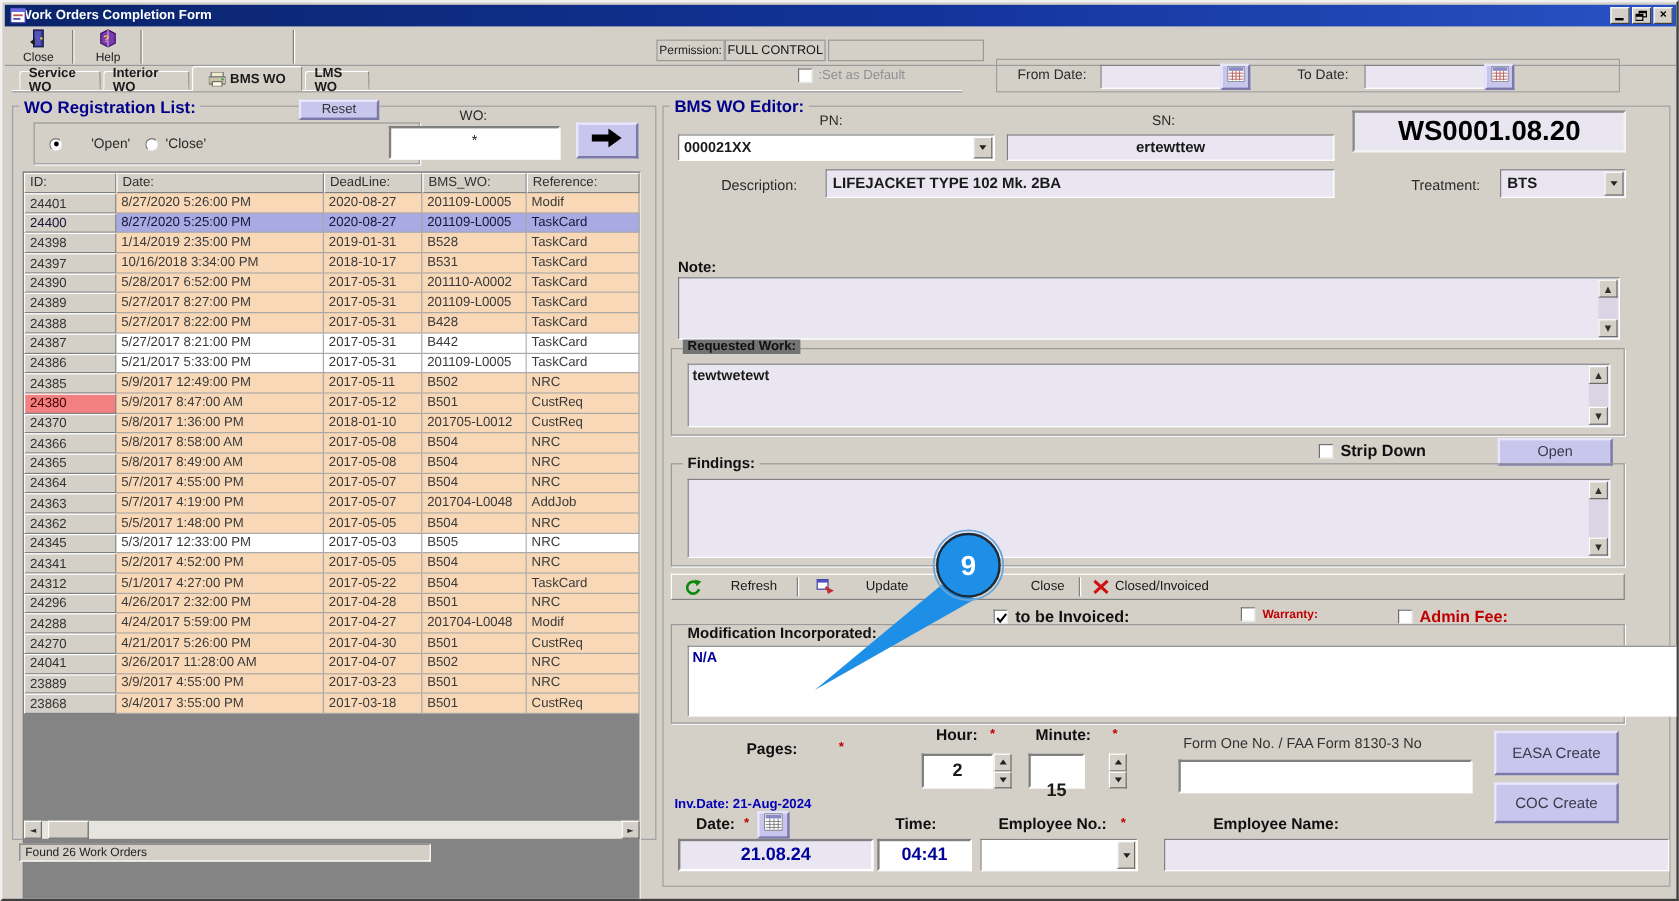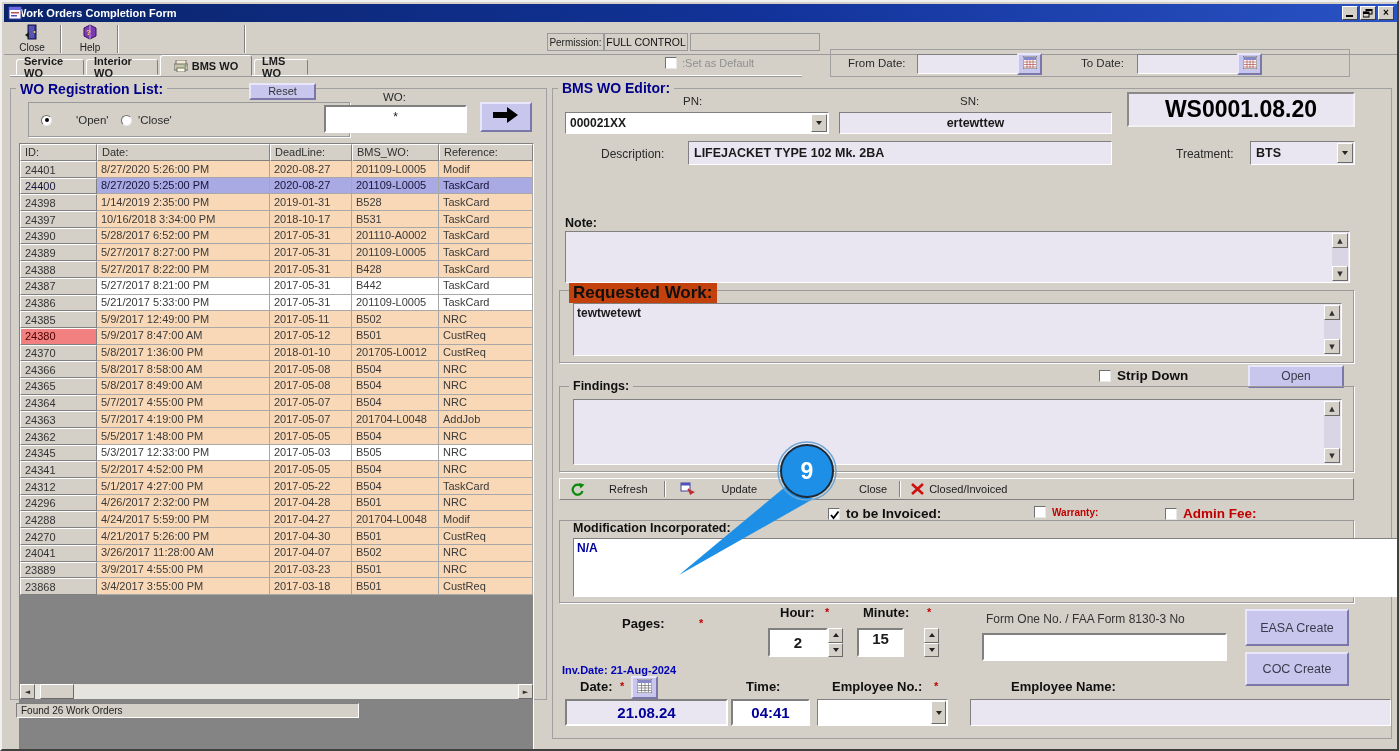--- a/index.html
+++ b/index.html
@@ -436,21 +436,21 @@
   <span class="abs blbl" style="left:563px;top:214px;font-size:12.5px;">Note:</span>
   <div class="abs sunken1 field-lav" style="left:563px;top:229px;width:785px;height:52px;">
     <span style="font-size:12px;padding-left:3px;"></span>
     <span class="vsb">
       <span class="sbbtn up">▲</span>
       <span class="sbbtn dn">▼</span>
     </span>
   </div>
 
   <div class="abs etched" style="left:557px;top:288px;width:795px;height:73px;"></div>
-  <span class="abs blbl" style="left:567px;top:281px;font-size:17px;background:#c2410c;padding:0 4px;">Requested Work:</span>
+  <span class="abs blbl" style="left:567px;top:281px;font-size:11px;background:#737373;padding:0 4px;">Requested Work:</span>
   <div class="abs sunken1 field-lav" style="left:571px;top:301px;width:769px;height:53px;">
     <span style="font-size:12px;font-weight:bold;display:block;padding:2px 0 0 3px;">tewtwetewt</span>
     <span class="vsb">
       <span class="sbbtn up">▲</span>
       <span class="sbbtn dn">▼</span>
     </span>
   </div>
 
   <div class="abs" style="left:1097px;top:366px;display:flex;align-items:center;gap:6px;">
     <span class="cb"></span>
@@ -530,21 +530,21 @@
       <div>
         <span class="tri-up"></span>
       </div>
       <div>
         <span class="tri-dn"></span>
       </div>
     </div>
 
   <span class="abs blbl" style="left:861px;top:603px;">Minute:</span>
   <span class="abs rstar" style="left:925px;top:604px;">*</span>
-  <div class="abs sunken field-white" style="left:855px;top:626px;width:47px;height:29px;text-align:center;font-size:15px;font-weight:bold;padding-top:0;">15</div>
+  <div class="abs sunken field-white" style="left:855px;top:626px;width:47px;height:29px;text-align:center;font-size:15px;font-weight:bold;padding-top:20px;">15</div>
   <div class="abs spin" style="left:922px;top:626px;height:29px;">
       <div>
         <span class="tri-up"></span>
       </div>
       <div>
         <span class="tri-dn"></span>
       </div>
     </div>
 
   <span class="abs" style="left:984px;top:610px;font-size:12px;color:#333;">Form One No. / FAA Form 8130-3 No</span>

